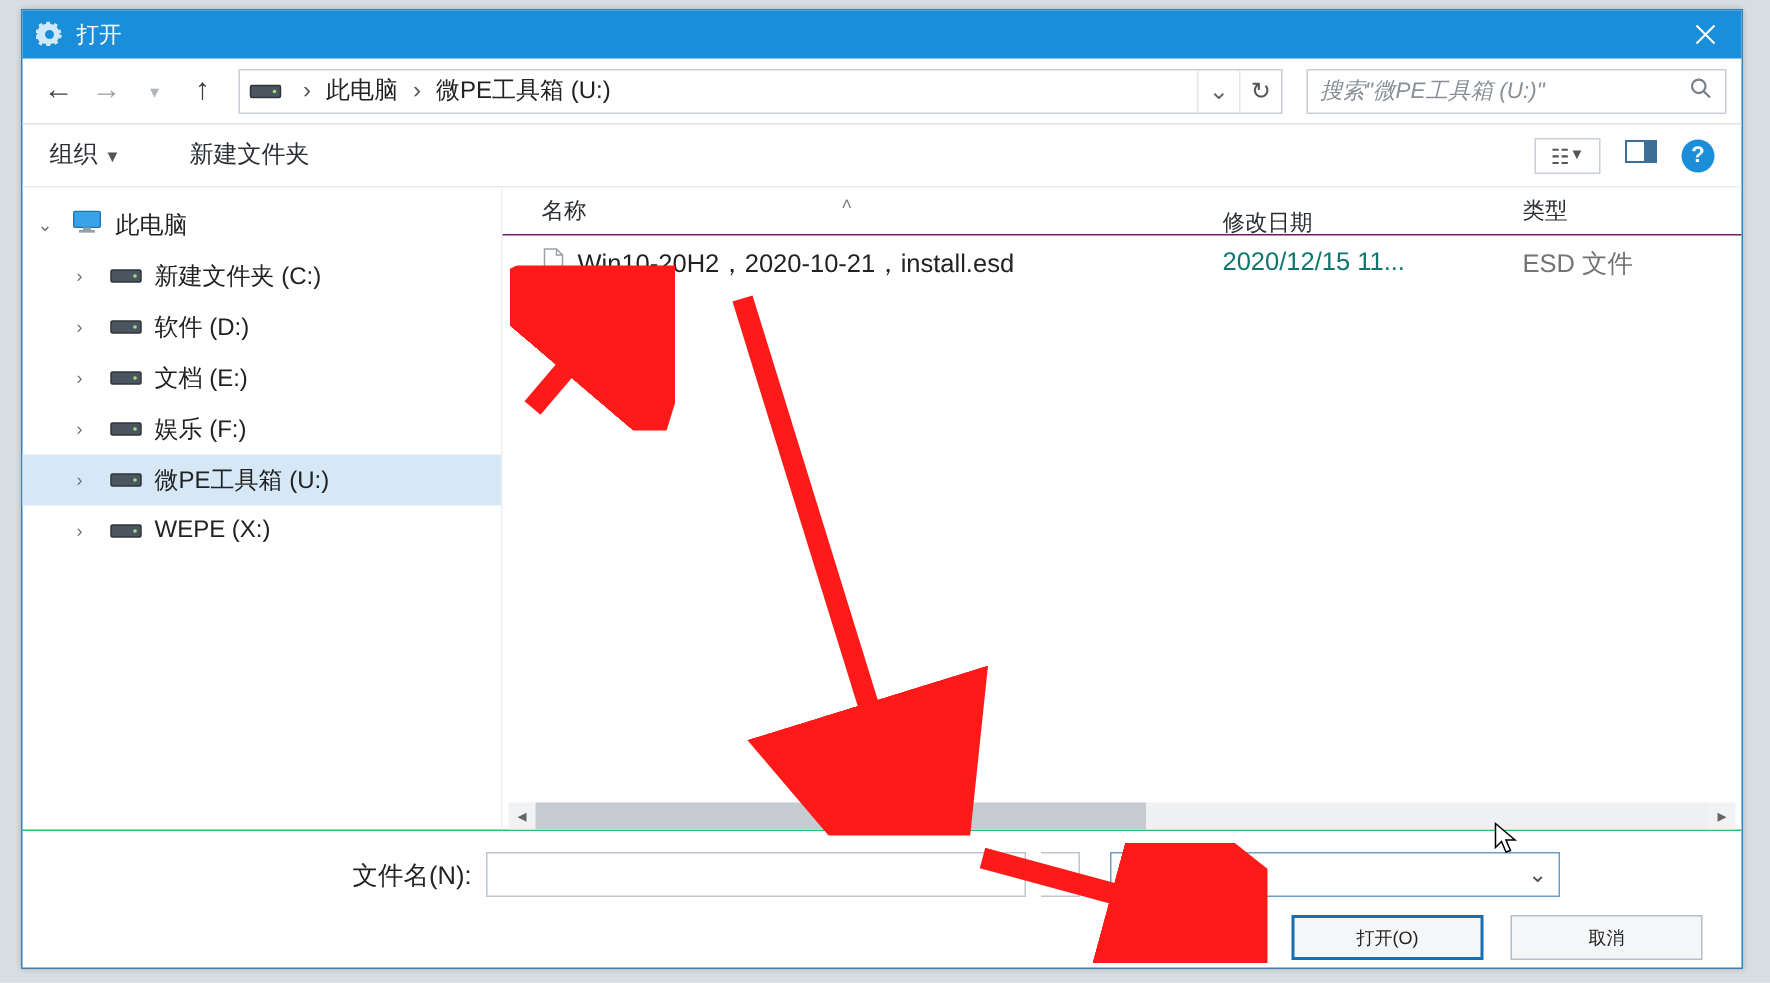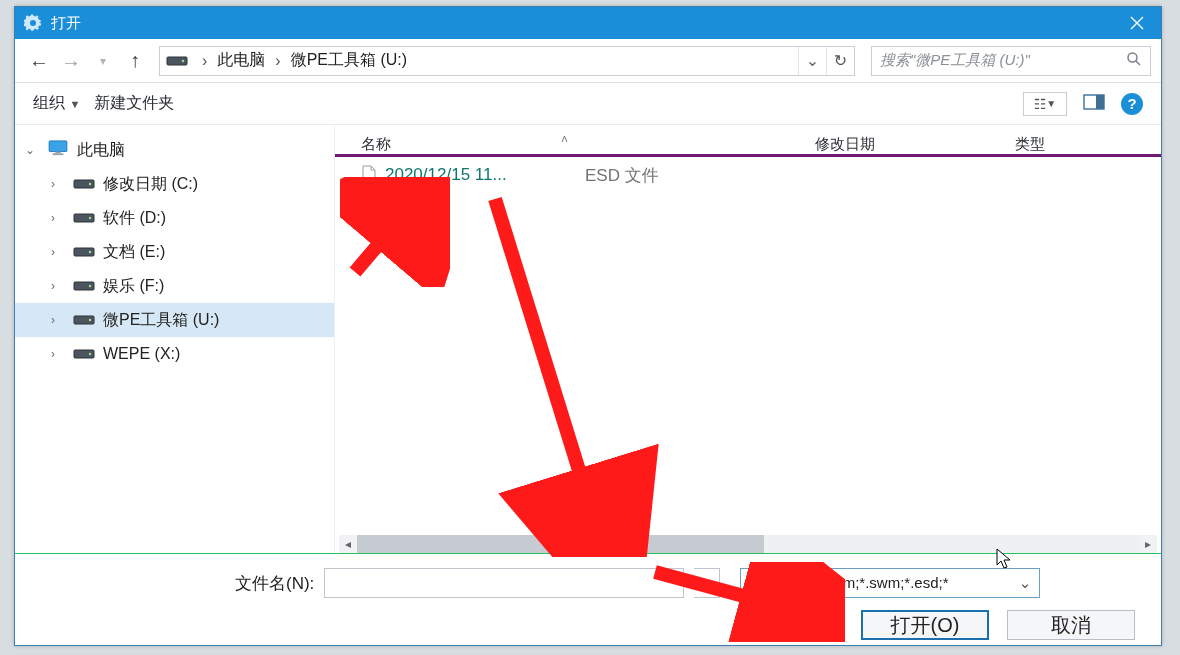--- a/index.html
+++ b/index.html
@@ -16,36 +16,36 @@
   .navbtn.enabled { color:#3b3f44; }
   .crumbbox { flex:1; height:30px; border:1px solid #c9cfd6; display:flex; align-items:center; margin:0 6px; }
   .crumbicon { width:34px; display:flex; align-items:center; justify-content:center; }
   .crumbsep { padding:0 8px; color:#555; font-size:16px; }
   .crumb { font-size:16px; color:#222; padding:2px 2px; }
   .crumbdrop { margin-left:auto; width:28px; display:flex; align-items:center; justify-content:center; color:#666; border-left:1px solid #e2e6ea; height:100%; }
   .refresh { width:28px; color:#555; display:flex; align-items:center; justify-content:center; border-left:1px solid #e2e6ea; height:100%; }
   .searchbox { width:280px; height:30px; border:1px solid #c9cfd6; display:flex; align-items:center; padding:0 8px; margin-left:6px; color:#8a9097; font-size:15px; font-style:italic; }
   .searchbox .sicon { margin-left:auto; font-style:normal; }
   
-  .toolbar { height:42px; border-bottom:1px solid #e8ebef; display:flex; align-items:center; padding:0 18px; gap:14px; font-size:16px; color:#2a2e33; }
+  .toolbar { height:42px; border-bottom:1px solid #e8ebef; display:flex; align-items:center; padding:0 18px; gap:46px; font-size:16px; color:#2a2e33; }
   .tool-right { margin-left:auto; display:flex; align-items:center; gap:16px; color:#4a6f8f; }
   .viewsel { width:44px; height:24px; border:1px solid #c9cfd6; display:flex; align-items:center; justify-content:center; font-size:14px; color:#555; }
   .helpcirc { width:22px; height:22px; border-radius:50%; background:#1a8ed9; color:#fff; display:flex; align-items:center; justify-content:center; font-size:15px; font-weight:bold; }
   
   .body { display:flex; height:428px; }
   .tree { width:320px; border-right:1px solid #eef1f4; padding:8px 0; font-size:16px; color:#222; }
   .trow { display:flex; align-items:center; height:34px; padding-left:10px; gap:8px; }
   .trow .caret { width:14px; color:#6a6e73; font-size:12px; }
   .trow.lev1 { padding-left:10px; }
   .trow.lev2 { padding-left:36px; }
   .trow.selected { background:#d6e8f5; }
   .drv { width:22px; display:flex; align-items:center; justify-content:center; }
   .pc-icon svg { width:22px; height:16px; }
   .files { flex:1; position:relative; }
-  .colhdr { display:flex; height:32px; align-items:flex-end; font-size:15px; color:#2a2e33; padding-left:26px; border-bottom:3px solid #701a75; }
+  .colhdr { display:flex; height:32px; align-items:center; font-size:15px; color:#2a2e33; padding-left:26px; border-bottom:1px solid #701a75; }
   .colhdr .c1 { width:454px; position:relative; }
   .colhdr .c1 .sortmark { position:absolute; left:200px; top:-2px; color:#7a7f85; font-size:12px; }
   .colhdr .c2 { width:200px;margin-top:16px; }
   .colhdr .c3 { width:120px; }
   .frow { display:flex; align-items:center; height:36px; padding-left:26px; font-size:17px; color:#222; }
   .frow .fic { width:24px; display:flex; }
   .frow .fname { width:430px; }
   .frow .fdate { width:200px; color:#0f766e; }
   .frow .ftype { width:120px; color:#737373; }
   .hscroll { position:absolute; bottom:0; left:4px; right:4px; height:18px; display:flex; align-items:center; }
@@ -54,21 +54,21 @@
   .hscroll .thumb { position:absolute; left:0; top:0; height:18px; width:52%; background:#c6cbd1; }
   
   .footer { border-top:1px solid #22c55e; padding:14px 20px; }
   .frow1 { display:flex; align-items:center; gap:10px; margin-bottom:12px; }
   .fnlbl { font-size:17px; color:#222; padding-left:200px; }
   .fninput { flex:1; max-width:360px; height:30px; border:1px solid #bfc5cc; font-size:15px; padding:0 6px; }
   .fndrop { width:26px; height:30px; border:1px solid #bfc5cc; border-left:none; display:flex; align-items:center; justify-content:center; color:#555; }
   .filter { width:300px; height:30px; border:1px solid #6aa0c4; display:flex; align-items:center; padding:0 8px; font-size:15px; color:#222; margin-left:10px; }
   .filter .fdrop { margin-left:auto; color:#555; }
   .btnrow { display:flex; justify-content:flex-end; gap:18px; padding-right:6px; }
-  .btn { width:128px; height:30px; border:1px solid #b8bec5; background:#f5f6f8; display:flex; align-items:center; justify-content:center; font-size:20px; color:#222; }
+  .btn { width:128px; height:30px; border:1px solid #b8bec5; background:#f5f6f8; display:flex; align-items:center; justify-content:center; font-size:12px; color:#222; }
   .btn.primary { border:2px solid #1a6fb0; }
   
   .arrow-svg { position:absolute; pointer-events:none; }
 </style>
 </head>
 <body>
 
 <div class="window">
 
   <div class="titlebar">
@@ -148,21 +148,21 @@
 
       <div id="tree-drives">
           <div class="trow lev2">
             <span class="caret">›</span>
             <span class="drv">
               <svg width="22" height="12" viewBox="0 0 22 12">
                 <rect x="1" y="2" width="20" height="8" rx="1" fill="#4a5560" stroke="#2f3438"></rect>
                 <circle cx="17" cy="6" r="1.2" fill="#9fe27a"></circle>
               </svg>
             </span>
-            <span>修改日期 (C:)</span>
+            <span>新建文件夹 (C:)</span>
           </div>
           <div class="trow lev2">
             <span class="caret">›</span>
             <span class="drv">
               <svg width="22" height="12" viewBox="0 0 22 12">
                 <rect x="1" y="2" width="20" height="8" rx="1" fill="#4a5560" stroke="#2f3438"></rect>
                 <circle cx="17" cy="6" r="1.2" fill="#9fe27a"></circle>
               </svg>
             </span>
             <span>软件 (D:)</span>
@@ -216,41 +216,41 @@
         <span class="c2">修改日期</span>
         <span class="c3">类型</span>
       </div>
       <div class="frow">
         <span class="fic">
           <svg width="16" height="20" viewBox="0 0 16 20">
               <path d="M2 1h8l4 4v14H2z" fill="#fff" stroke="#9aa0a6"></path>
               <path d="M10 1v4h4" fill="none" stroke="#9aa0a6"></path>
             </svg>
         </span>
+        <span class="fname">Win10-20H2，2020-10-21，install.esd</span>
         <span class="fdate">2020/12/15 11...</span>
         <span class="ftype">ESD 文件</span>
       </div>
 
       <div class="hscroll">
         <span class="arrow">◂</span>
         <div class="track">
             <div class="thumb"></div>
           </div>
         <span class="arrow">▸</span>
       </div>
     </div>
   </div>
 
   <div class="footer">
     <div class="frow1">
       <span class="fnlbl">文件名(N):</span>
       <input class="fninput" value="" style="">
       <span class="fndrop">⌄</span>
       <div class="filter">
-        <span>镜像文件 (*.wim;*.swm;*.esd;*</span>
         <span class="fdrop">⌄</span>
       </div>
     </div>
     <div class="btnrow">
       <div class="btn primary">打开(O)</div>
       <div class="btn">取消</div>
     </div>
   </div>
 
   <svg class="arrow-svg" style="left:325px; top:170px;" width="110" height="110">

